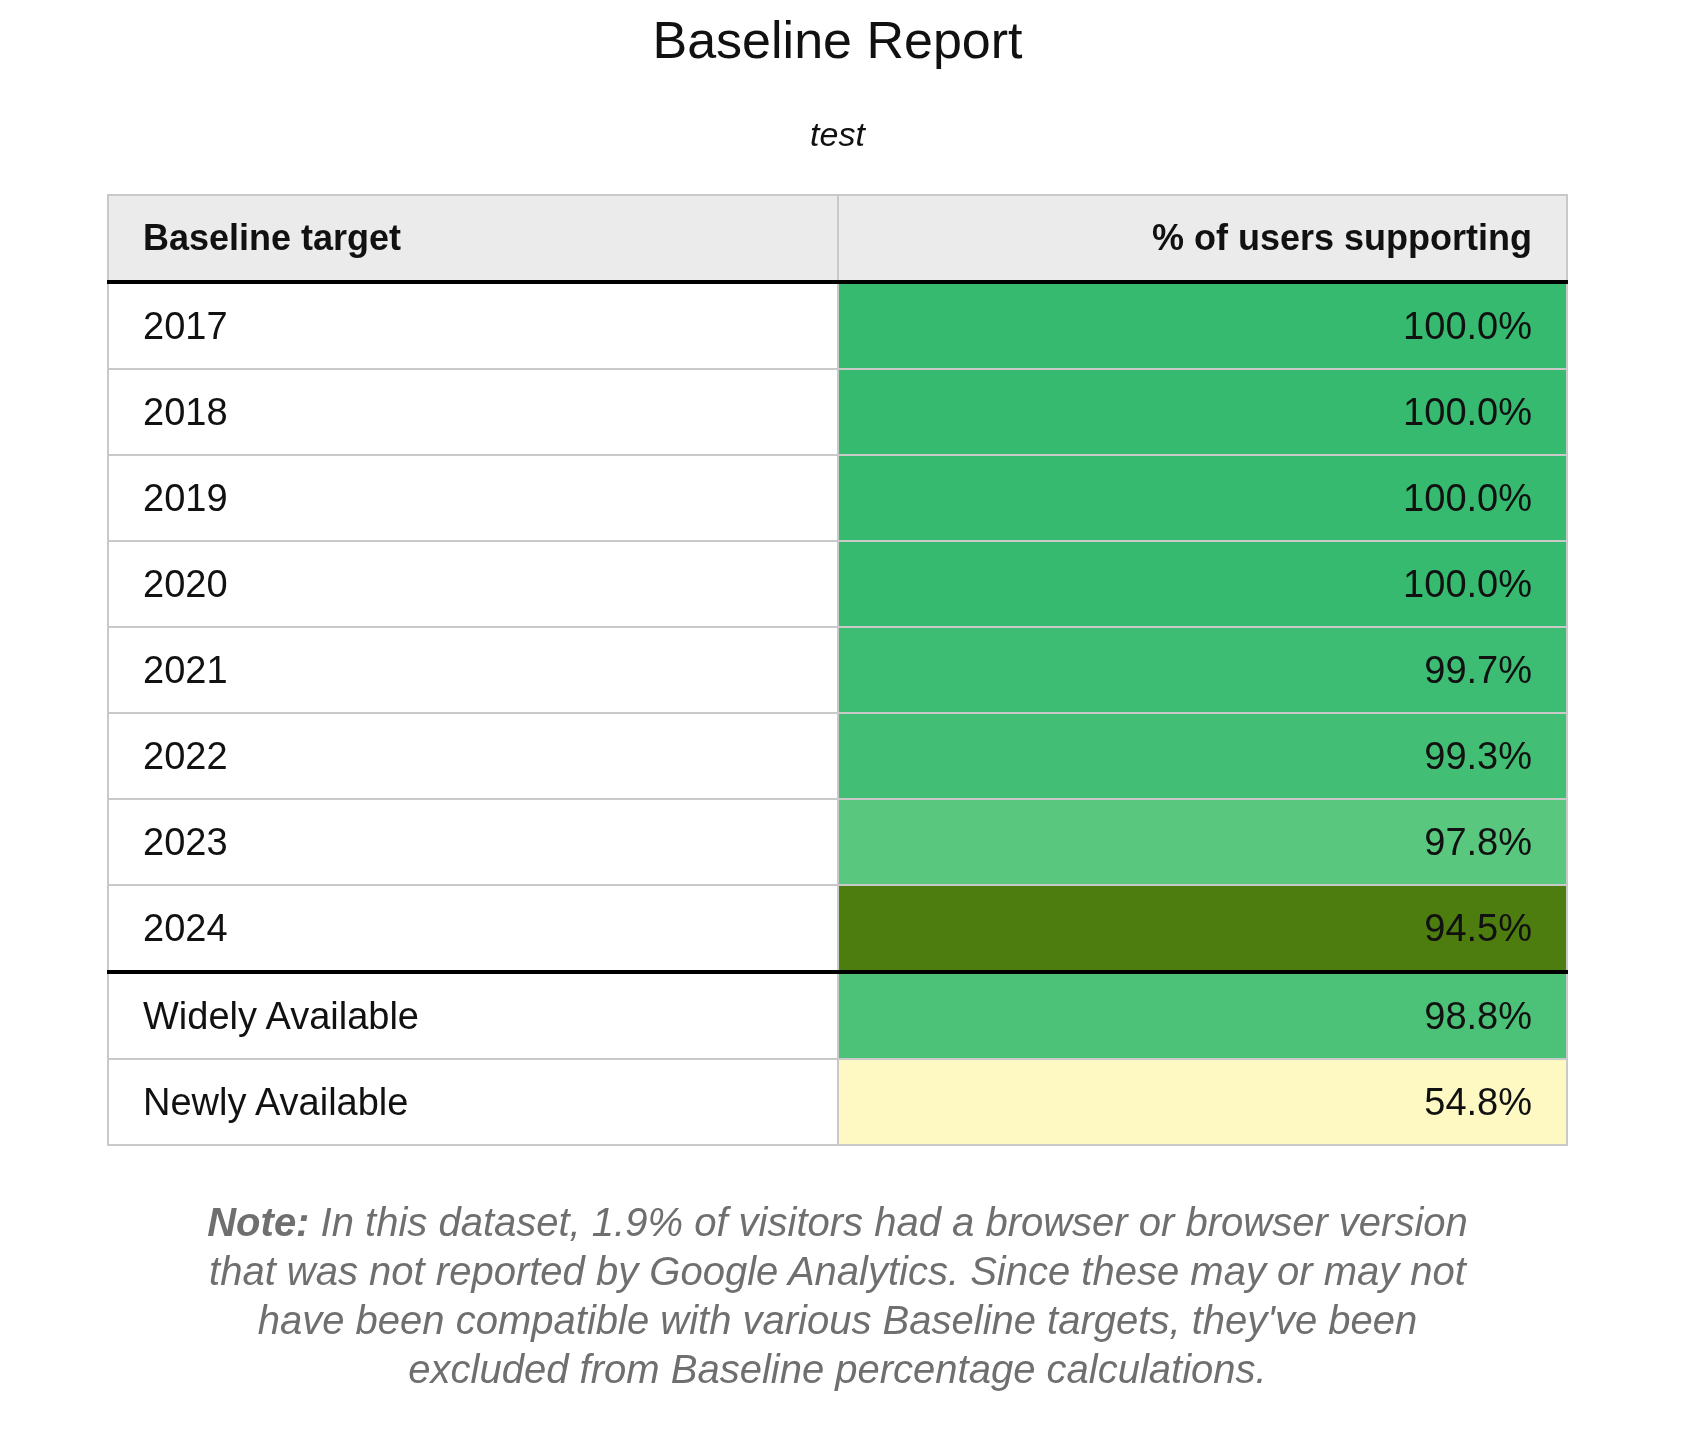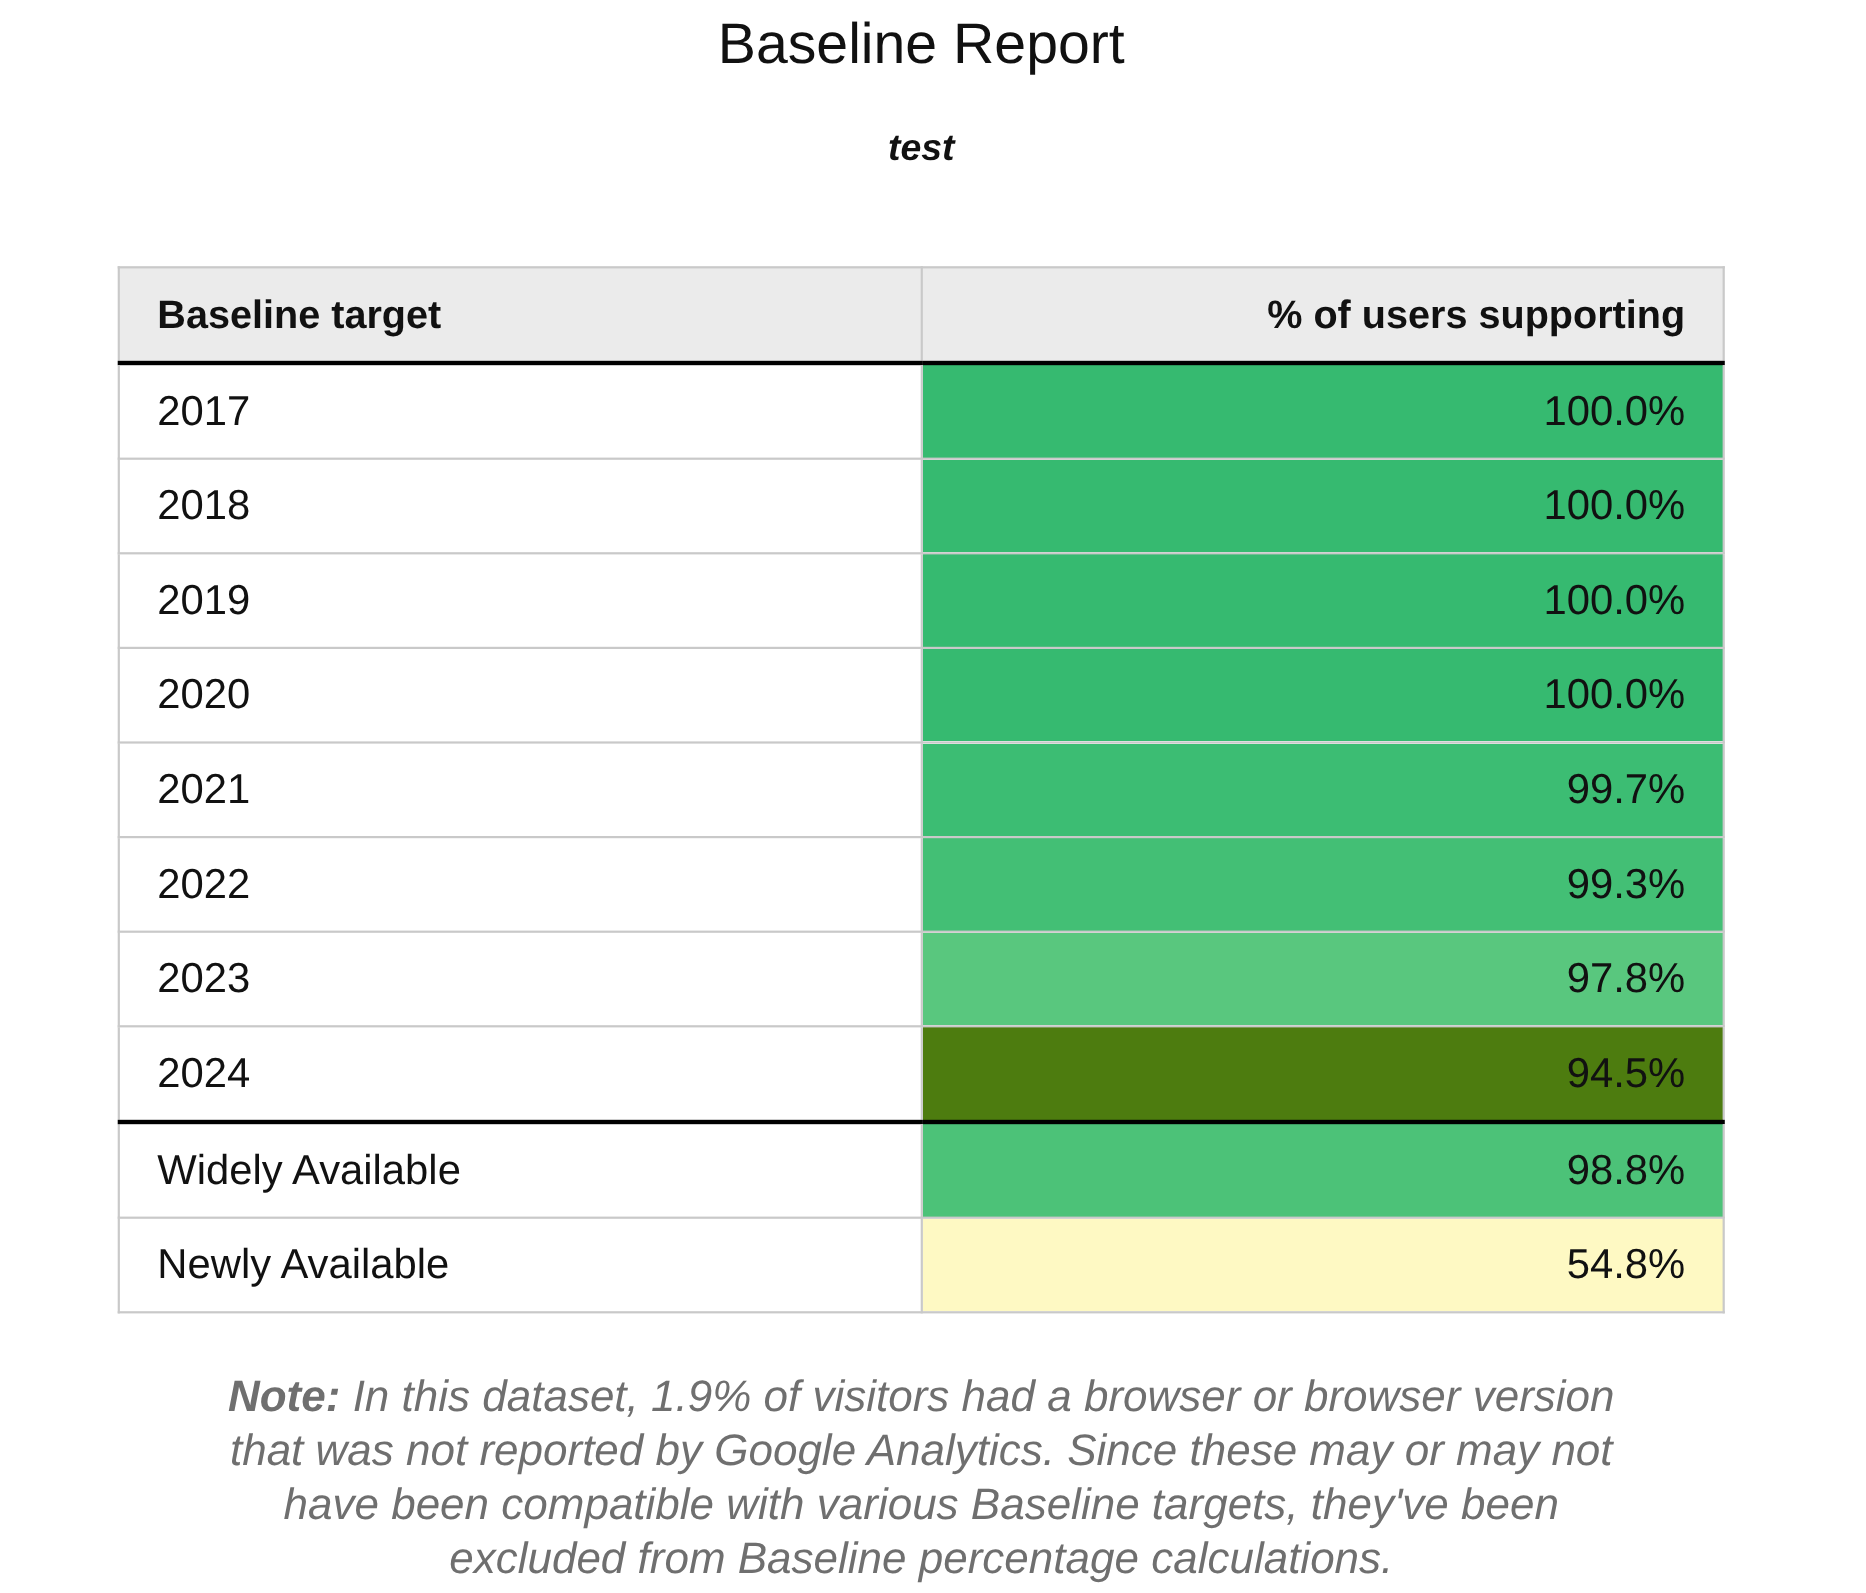--- a/index.html
+++ b/index.html
@@ -18,37 +18,37 @@
   }
   .title {
     font-size: 52px;
     font-weight: 400;
     text-align: center;
     margin: 10px 0 0 0;
     line-height: 60px;
   }
   .subtitle {
     font-size: 34px;
-    font-weight: 700;
+    font-weight: 400;
     font-style: italic;
     text-align: center;
     margin: 44px 0 0 0;
     line-height: 40px;
   }
   .daterange {
     font-size: 33px;
     font-style: italic;
     text-align: center;
     margin: 4px 0 0 0;
     line-height: 44px;
   }
   table.baseline {
     border-collapse: collapse;
     width: 100%;
-    margin-top: 88px;
+    margin-top: 40px;
     table-layout: fixed;
   }
   table.baseline th,
   table.baseline td {
     border: 2px solid var(--border-gray, #c9c9c9);
     height: 84px;
     padding: 0 34px;
     font-size: 38px;
     white-space: nowrap;
     overflow: hidden;

